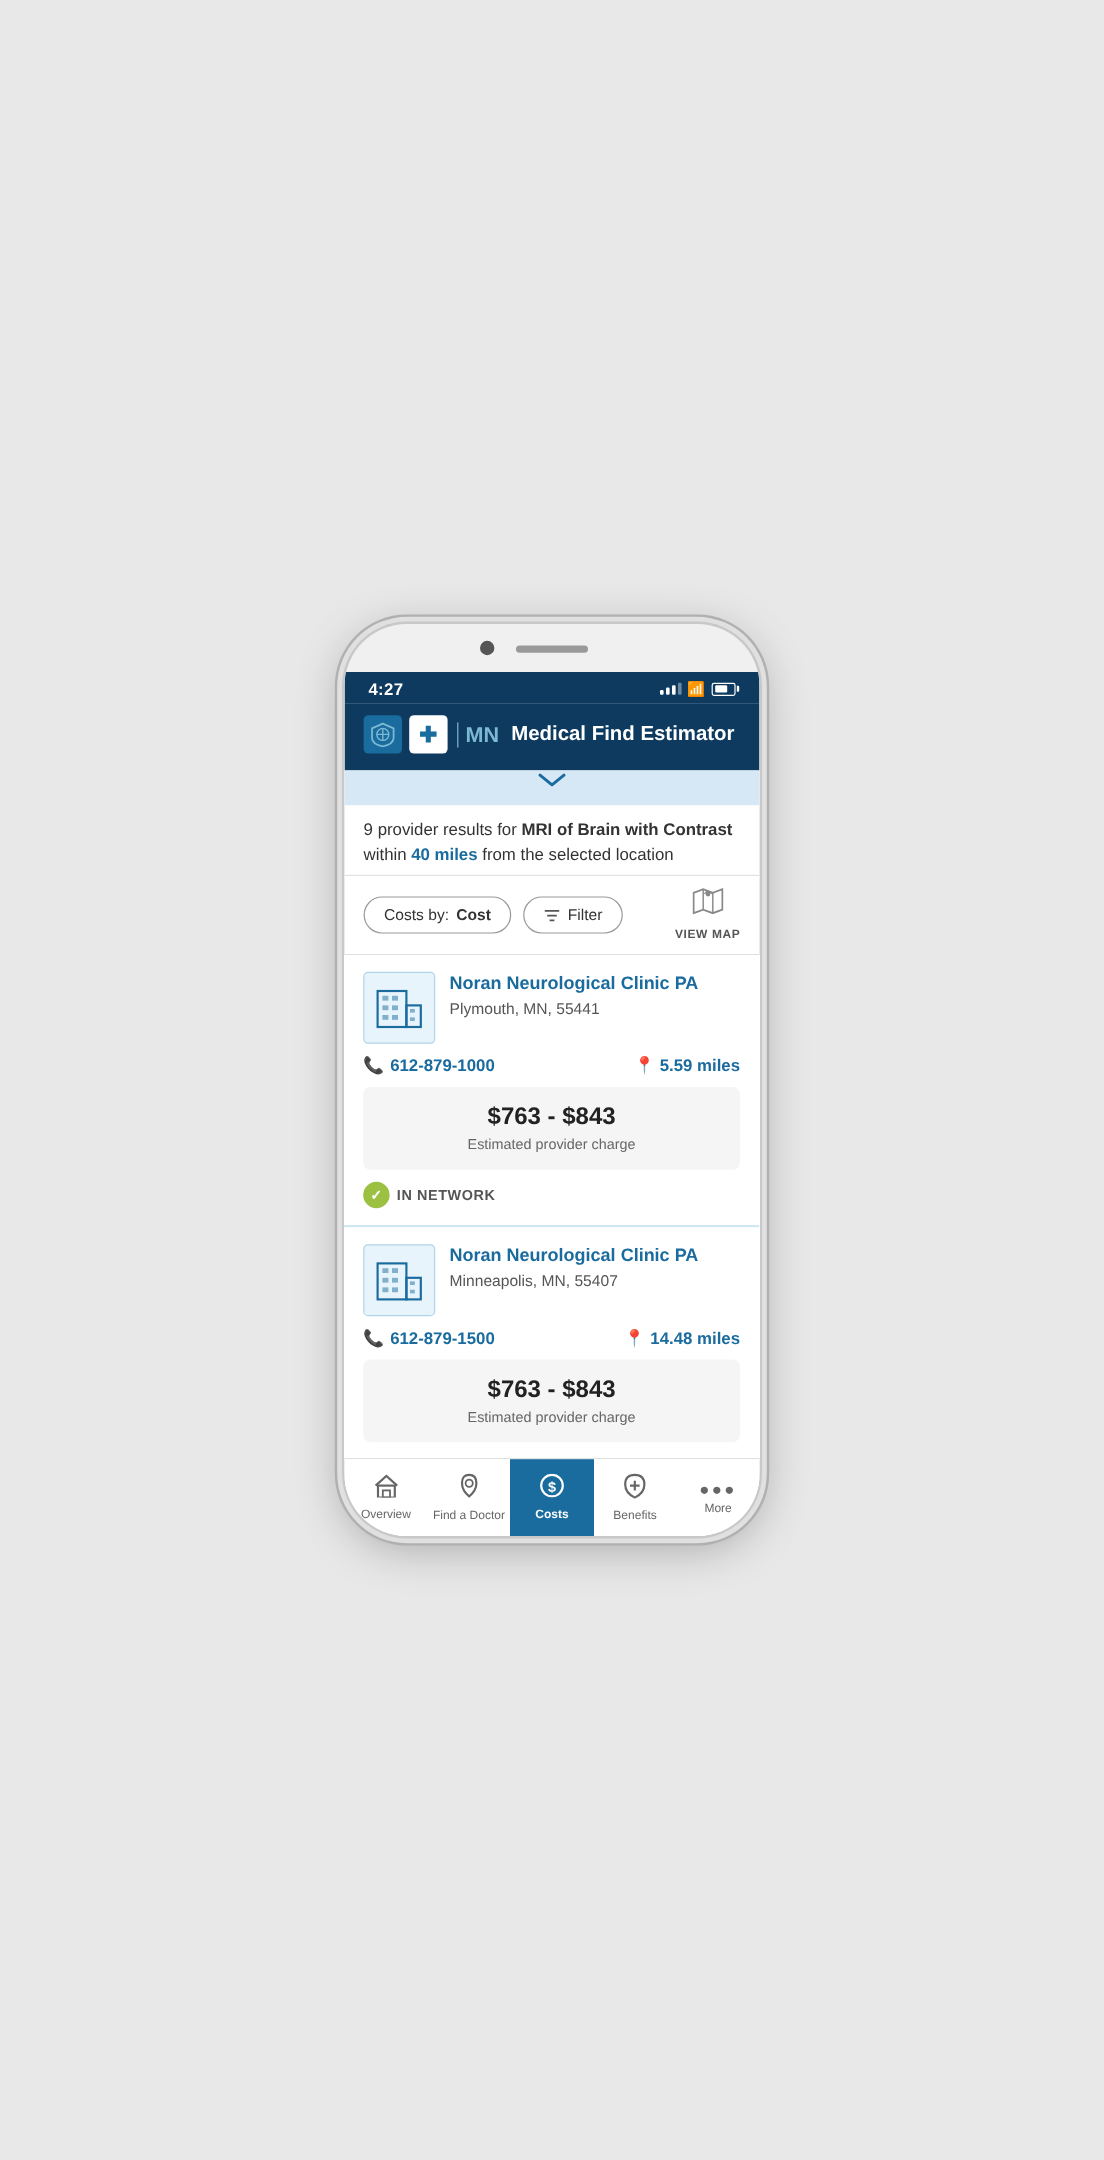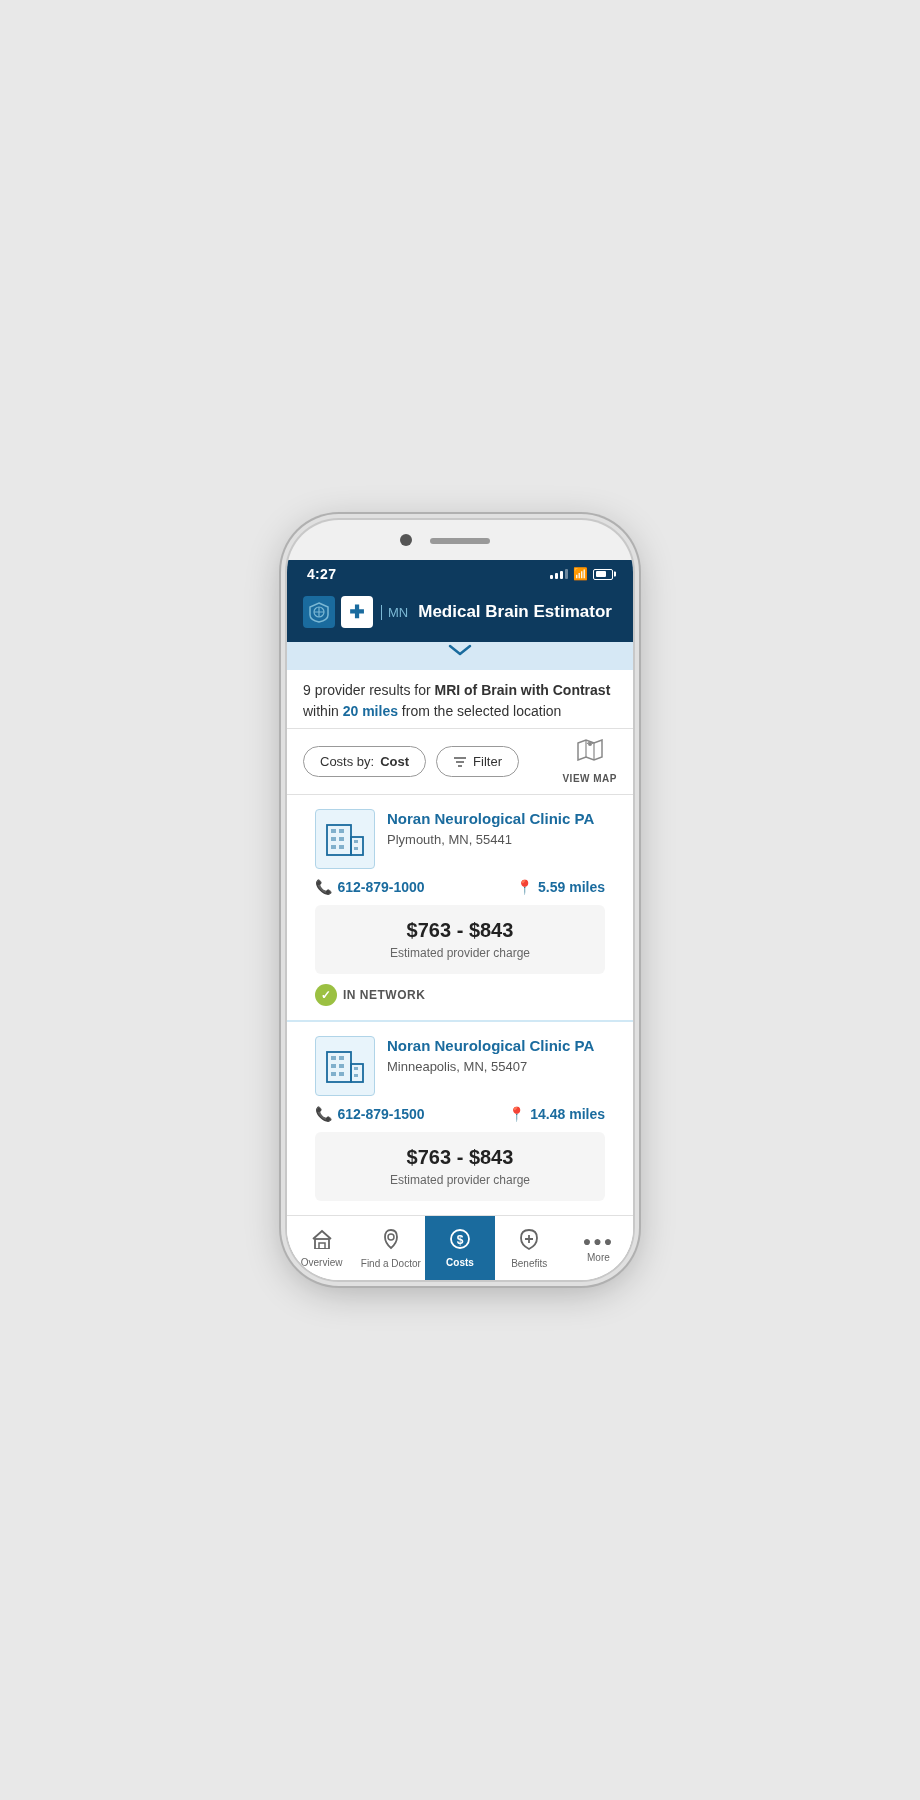--- a/index.html
+++ b/index.html
@@ -141,22 +141,22 @@
       align-items: center;
       justify-content: center;
     }
     .bcbs-cross {
       color: #1a6b9e;
       font-size: 18px;
       font-weight: 900;
     }
     .state-badge {
       color: #7bb8d4;
-      font-size: 13px;
-      font-weight: 400;
+      font-size: 18px;
+      font-weight: 700;
       border-left: 1px solid #7bb8d4;
       padding-left: 6px;
       margin-left: 2px;
     }
     .header-title {
       color: white;
       font-size: 17px;
       font-weight: 700;
     }
 
@@ -215,21 +215,21 @@
     }
     .map-btn .map-label { font-size: 10px; text-transform: uppercase; font-weight: 600; letter-spacing: 0.5px; }
 
     
     .providers-list {
       flex: 1;
       overflow-y: auto;
     }
     .provider-card {
       border-bottom: 2px solid #d0e8f5;
-      padding: 14px 28px;
+      padding: 14px 16px;
       background: white;
     }
     .provider-top {
       display: flex;
       align-items: flex-start;
       gap: 12px;
       margin-bottom: 10px;
     }
     .provider-icon {
       width: 60px;
@@ -378,36 +378,36 @@
             <circle cx="11" cy="11" r="5" fill="none" stroke="#7bb8d4" stroke-width="1.2"></circle>
             <line x1="6" y1="11" x2="16" y2="11" stroke="#7bb8d4" stroke-width="1.2"></line>
             <line x1="11" y1="6" x2="11" y2="16" stroke="#7bb8d4" stroke-width="1.2"></line>
           </svg>
         </div>
         <div class="logo-bcbs">
           <span class="bcbs-cross">✚</span>
         </div>
         <span class="state-badge">MN</span>
       </div>
-      <span class="header-title">Medical Brain Estimator</span>
+      <span class="header-title">Medical Find Estimator</span>
     </div>
 
     <div style="background:#d6e8f5; text-align:center; padding-bottom:8px;">
       <svg width="28" height="16" viewBox="0 0 28 16">
         <polyline points="4,4 14,12 24,4" fill="none" stroke="#1a6b9e" stroke-width="2.5" stroke-linecap="round" stroke-linejoin="round"></polyline>
       </svg>
     </div>
 
     <div class="results-summary">
       <span class="bold">9</span>
       <span>provider results for</span>
       <span class="procedure">MRI of Brain with Contrast</span>
       <br>
       <span>within</span>
-      <span class="miles">20 miles</span>
+      <span class="miles">40 miles</span>
       <span>from the selected location</span>
     </div>
 
     <div class="filter-bar">
       <button class="sort-btn">
         <span>Costs by:</span>
         <span class="bold">Cost</span>
       </button>
       <button class="filter-btn">
         <svg width="14" height="14" viewBox="0 0 14 14">

